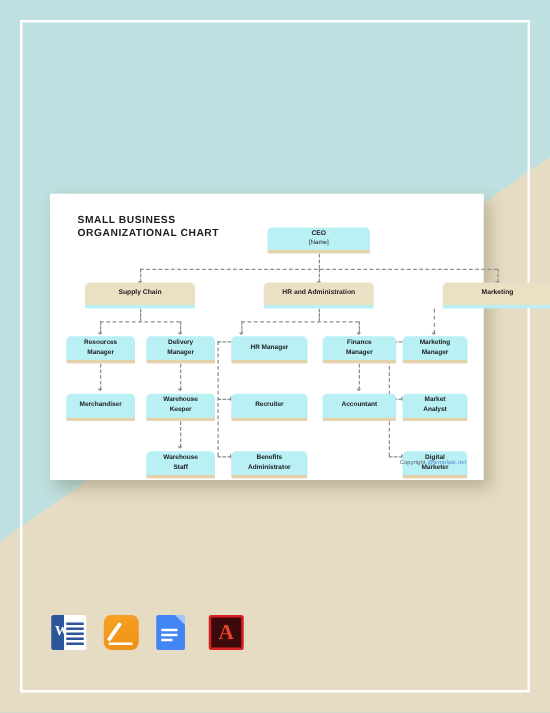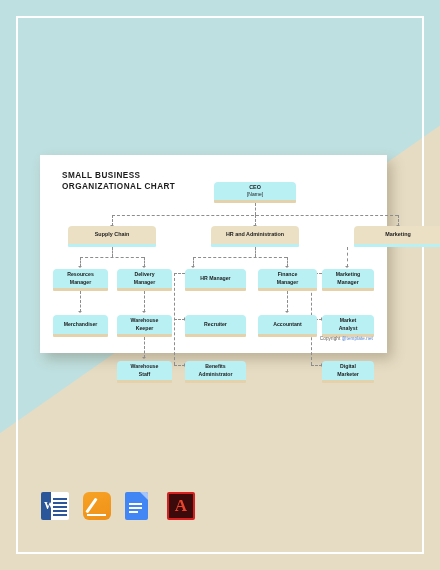--- a/index.html
+++ b/index.html
@@ -14,21 +14,21 @@
   .bg-teal{
     position:absolute;inset:0;background:#bfe0e0;
     clip-path:polygon(0 0,100% 0,100% 22%,0 76%);
   }
   .frame{
     position:absolute;left:16px;top:16px;right:16px;bottom:16px;
     border:2px solid #ffffff;box-sizing:border-box;
   }
   
   #card{
-    position:absolute;left:40px;top:155px;width:347px;height:198px;
+    position:absolute;left:40px;top:155px;width:347px;height:229px;
     background:#ffffff;box-sizing:border-box;
     box-shadow:5px 6px 12px rgba(90,75,45,.30);
   }
   .title{
     position:absolute;left:22px;top:15px;
     font-size:8.2px;font-weight:bold;letter-spacing:.45px;
     color:#1c1c1c;line-height:11px;white-space:pre-line;
   }
   .copyright{
     position:absolute;right:14px;bottom:12px;

